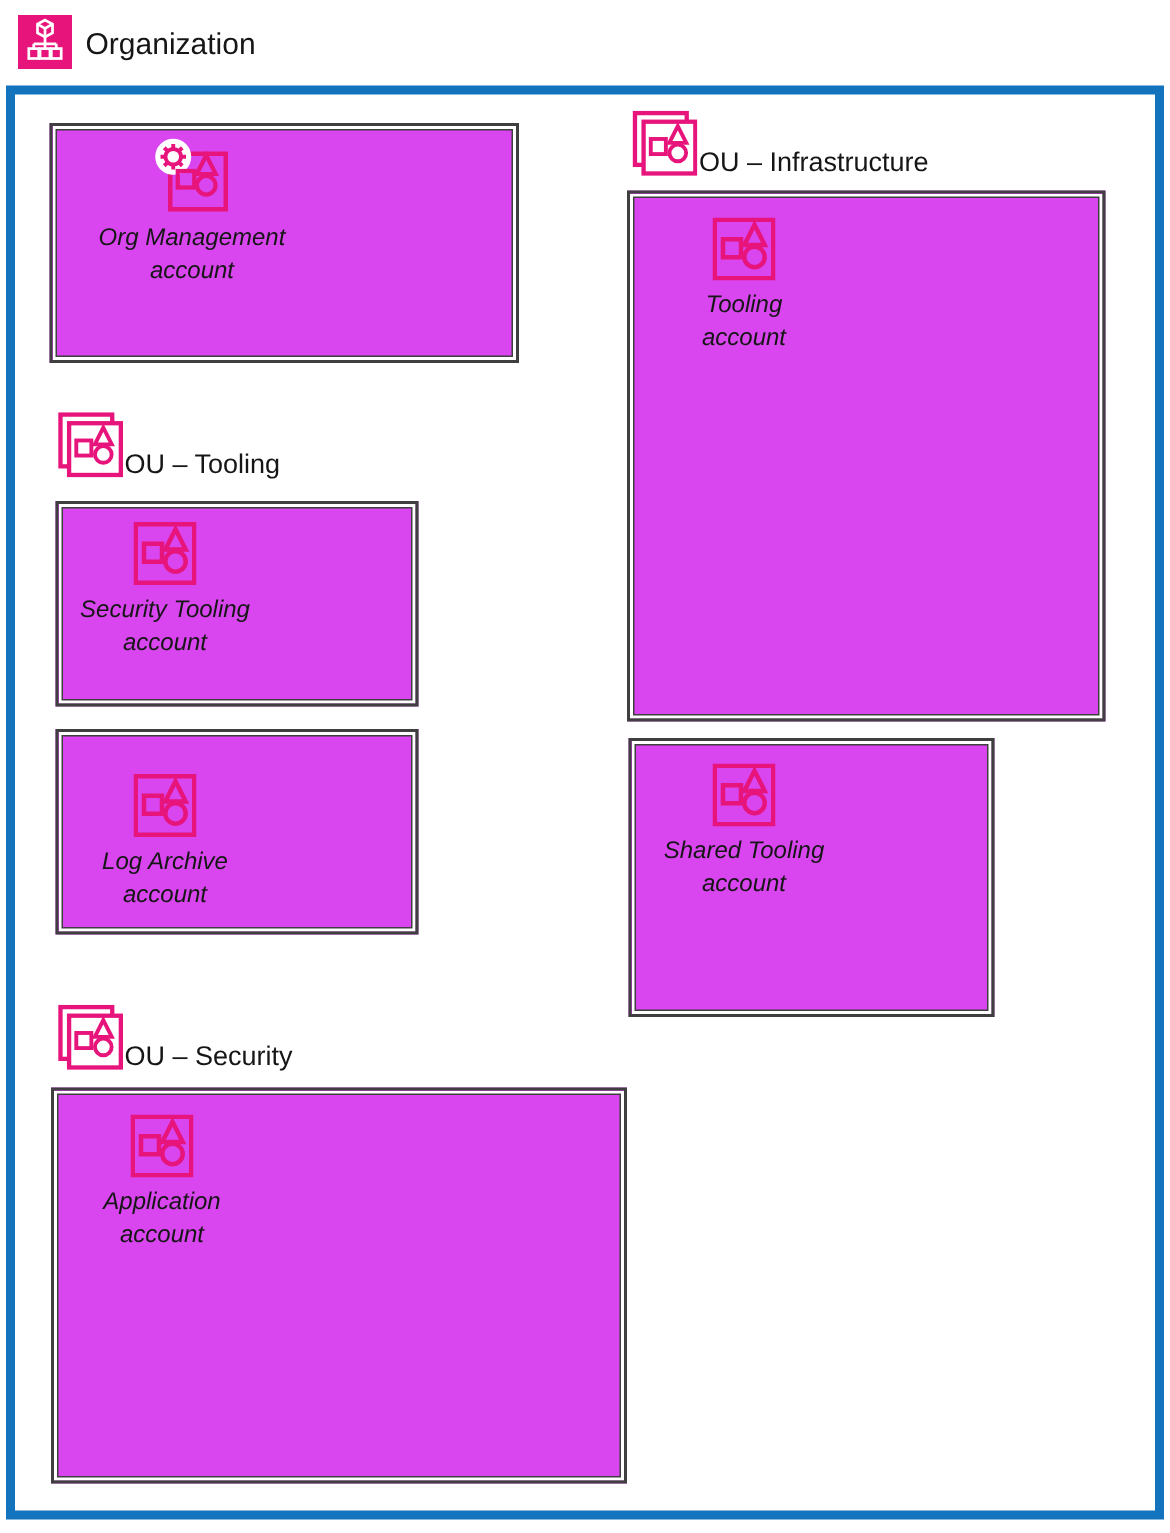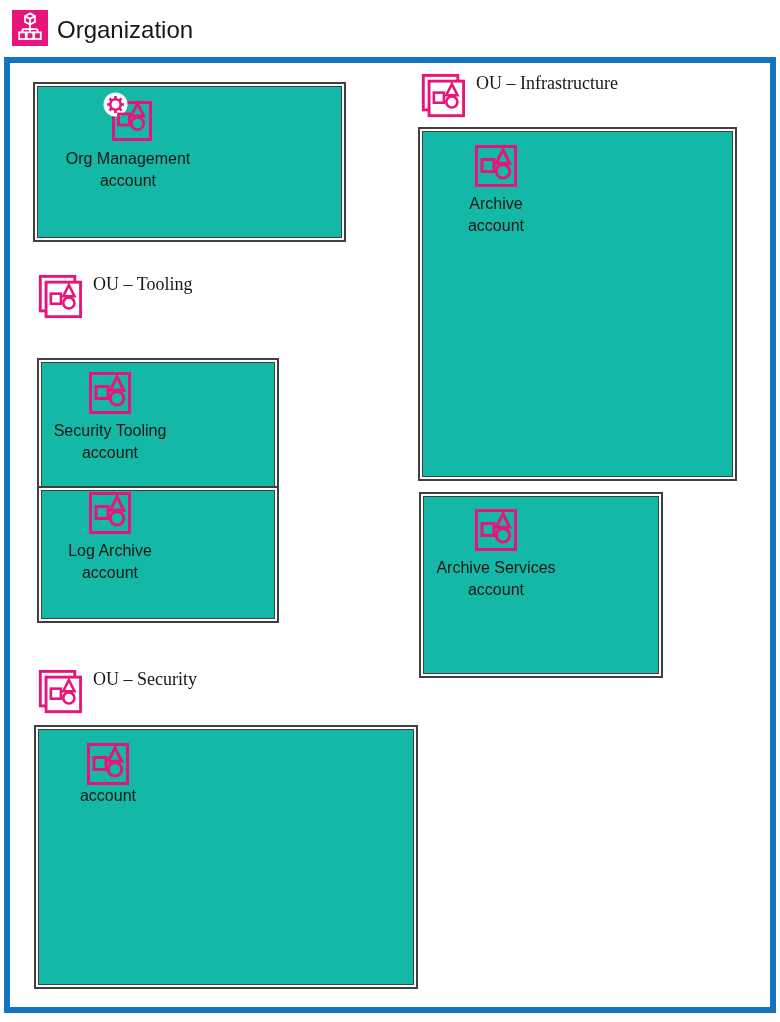--- a/index.html
+++ b/index.html
@@ -8,45 +8,45 @@
     --border:#3F3F3F;
     --text:#161616;
   }
   *{box-sizing:border-box;}
   body{margin:0;background:#fff;font-family:"Liberation Sans", sans-serif;color:var(--text);}
   .canvas{position:relative;width:780px;height:1022px;background:#fff;overflow:hidden;}
 
   
   .hdr-icon{position:absolute;left:12px;top:10px;width:36px;height:36px;background:var(--pink);}
   .hdr-icon svg{display:block;width:36px;height:36px;}
-  .hdr-title{position:absolute;left:57px;top:18px;font-size:24px;line-height:24px;color:var(--text);}
+  .hdr-title{position:absolute;left:57px;top:18px;font-size:20px;line-height:24px;color:var(--text);}
 
   
   .org-boundary{position:absolute;left:4px;top:57px;width:772px;height:956px;border:6px solid var(--blue);}
 
   
-  .acct-box{position:absolute;background:#14b8a6;border:2px solid var(--border);
-            box-shadow:inset 0 0 0 2px #fff, inset 0 0 0 3px var(--border);}
+  .acct-box{position:absolute;background:#d946ef;border:2px solid var(--border);
+            box-shadow:inset 0 0 0 2px #fff, inset 0 0 0 3px var(--border);font-style:italic;}
   .acct-content{position:absolute;width:170px;text-align:center;}
   .acct-content svg{display:block;margin:0 auto;color:var(--pink);}
   .acct-line{font-size:16px;line-height:22px;color:var(--text);}
   .acct-line.first{margin-top:6px;}
 
   
-  .ou-header{position:absolute;display:flex;align-items:flex-start;gap:11px;height:46px;font-family:Liberation Serif, serif;}
+  .ou-header{position:absolute;display:flex;align-items:flex-end;gap:1px;height:46px;}
   .ou-header svg{display:block;width:46px;height:46px;color:var(--pink);}
   .ou-label{font-size:18px;color:var(--text);white-space:nowrap;}
 
   
   #box-mgmt    {left:33px; top:82px;  width:313px; height:160px;}
   #box-mgmt    .acct-content{left:7px;  top:8px;  width:172px;}
-  #box-sectool {left:37px; top:334px; width:242px; height:137px;margin-top:24px;}
+  #box-sectool {left:37px; top:334px; width:242px; height:137px;}
   #box-sectool .acct-content{left:-14px; top:12px;}
   #box-logarch {left:37px; top:486px; width:242px; height:137px;}
-  #box-logarch .acct-content{left:-14px; top:4px;}
+  #box-logarch .acct-content{left:-14px; top:28px;}
   #box-app     {left:34px; top:725px; width:384px; height:264px;}
   #box-app     .acct-content{left:-13px; top:16px;}
   #box-network {left:418px; top:127px; width:319px; height:354px;}
   #box-network .acct-content{left:-9px; top:16px;}
   #box-shared  {left:419px; top:492px; width:244px; height:186px;}
   #box-shared  .acct-content{left:-10px; top:15px;}
 
   #ou-security {left:36px;  top:274px;}
   #ou-workloads{left:36px;  top:669px;}
   #ou-infra    {left:419px; top:73px;}
@@ -154,44 +154,45 @@
         <use href="#sym-ou"></use>
       </svg>
     <span class="ou-label">OU – Security</span>
   </div>
 
   <div class="acct-box" id="box-app">
     <div class="acct-content">
       <svg width="42" height="42">
           <use href="#sym-account"></use>
         </svg>
+      <div class="acct-line first">Application</div>
       <div class="acct-line">account</div>
     </div>
   </div>
 
   <div class="ou-header" id="ou-infra">
     <svg>
         <use href="#sym-ou"></use>
       </svg>
     <span class="ou-label">OU – Infrastructure</span>
   </div>
 
   <div class="acct-box" id="box-network">
     <div class="acct-content">
       <svg width="42" height="42">
           <use href="#sym-account"></use>
         </svg>
-      <div class="acct-line first">Archive</div>
+      <div class="acct-line first">Tooling</div>
       <div class="acct-line">account</div>
     </div>
   </div>
 
   <div class="acct-box" id="box-shared">
     <div class="acct-content">
       <svg width="42" height="42">
           <use href="#sym-account"></use>
         </svg>
-      <div class="acct-line first">Archive Services</div>
+      <div class="acct-line first">Shared Tooling</div>
       <div class="acct-line">account</div>
     </div>
   </div>
 
 </div>
 
 </body></html>

